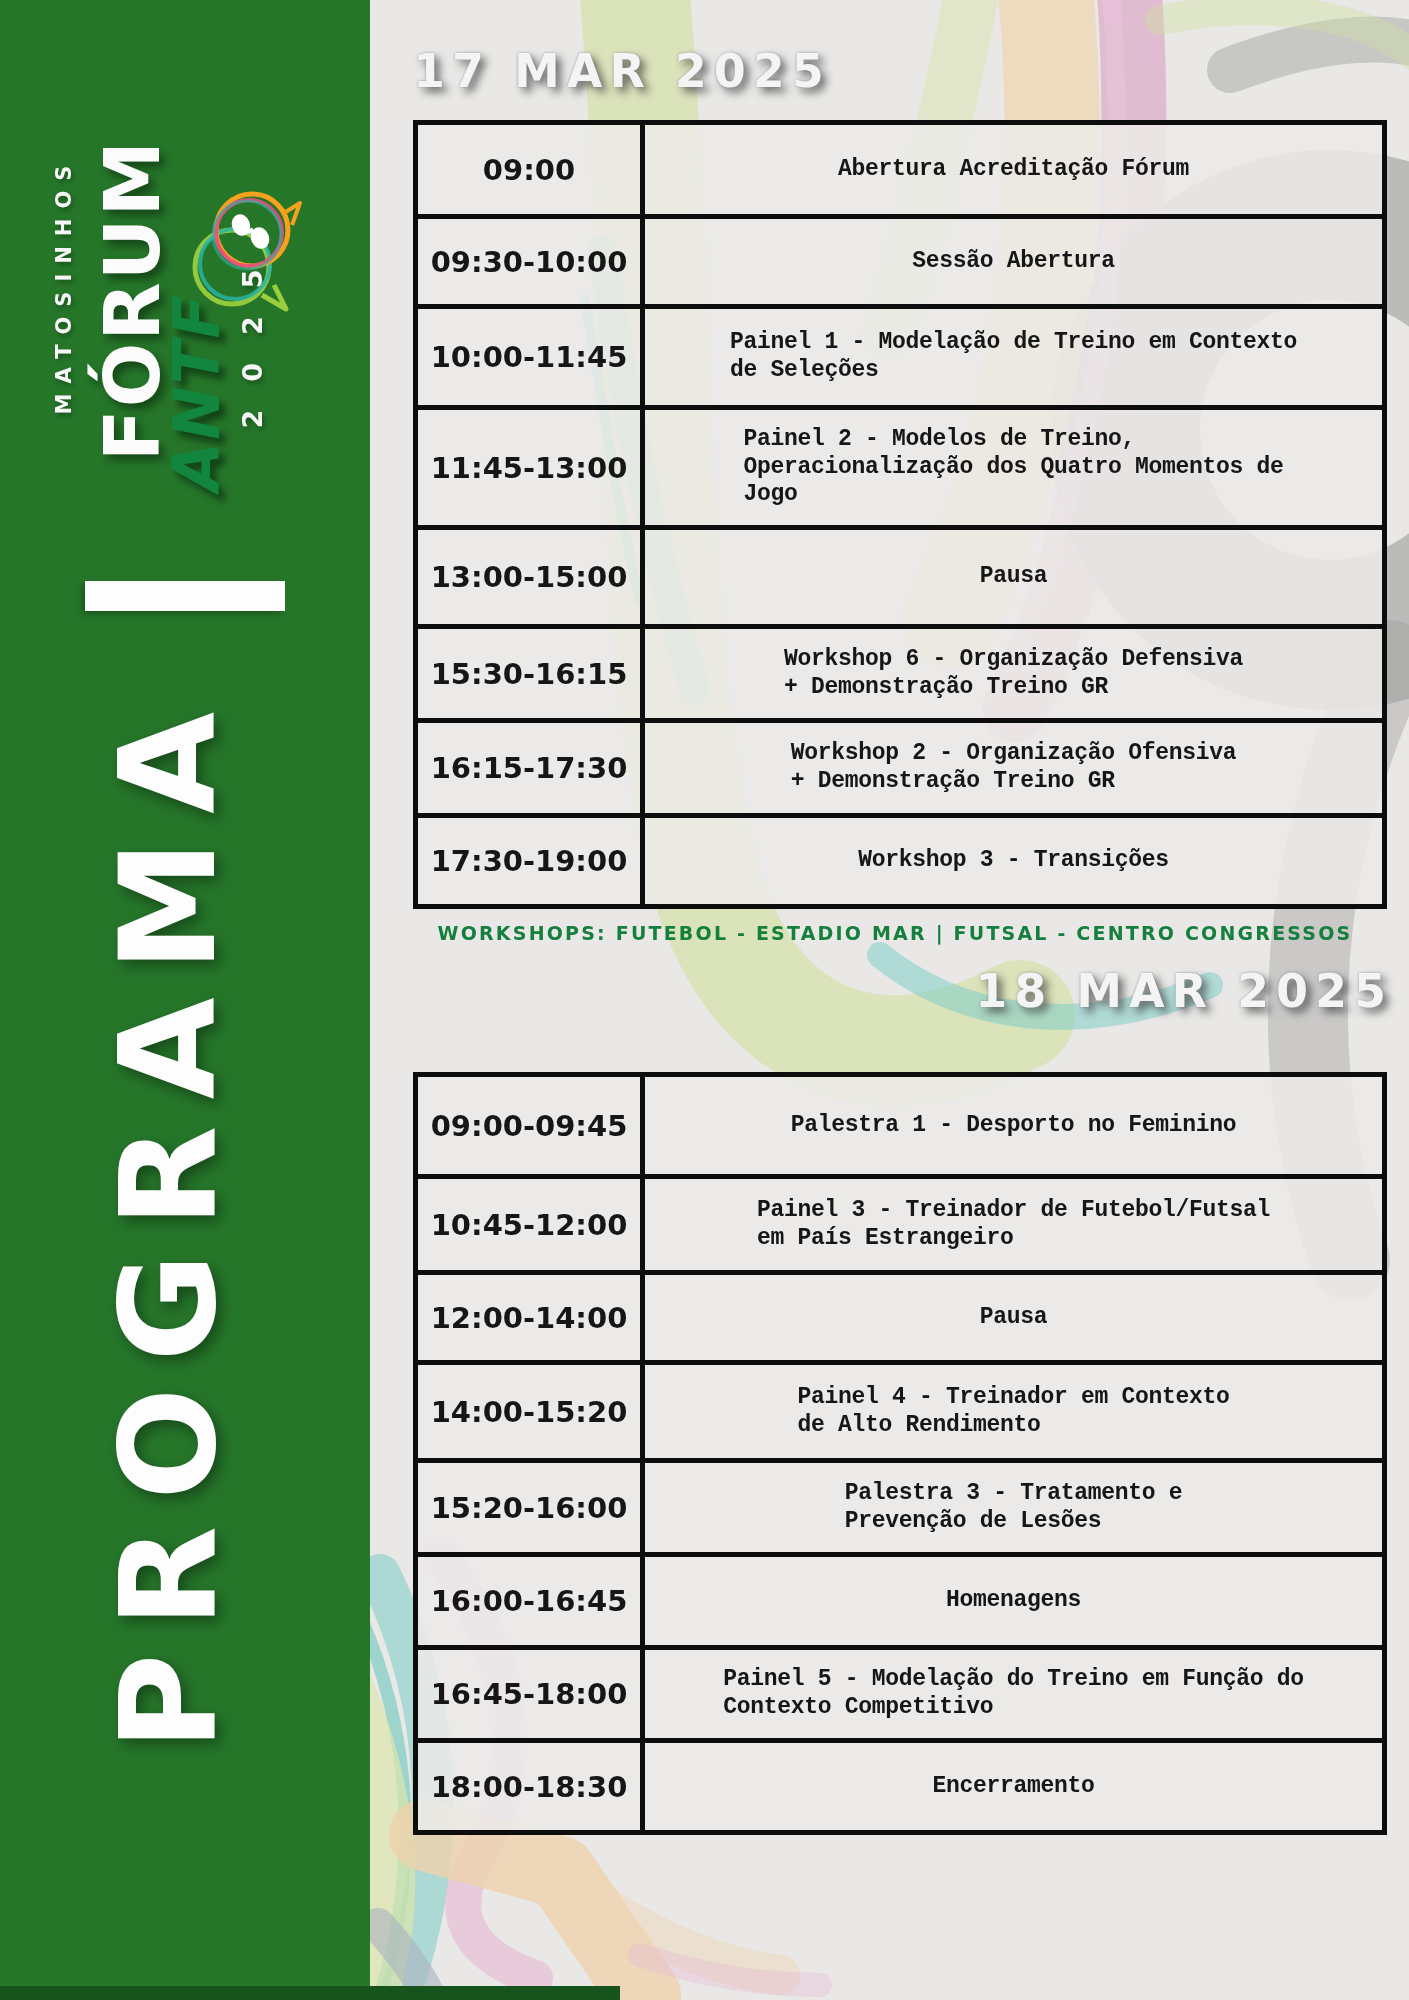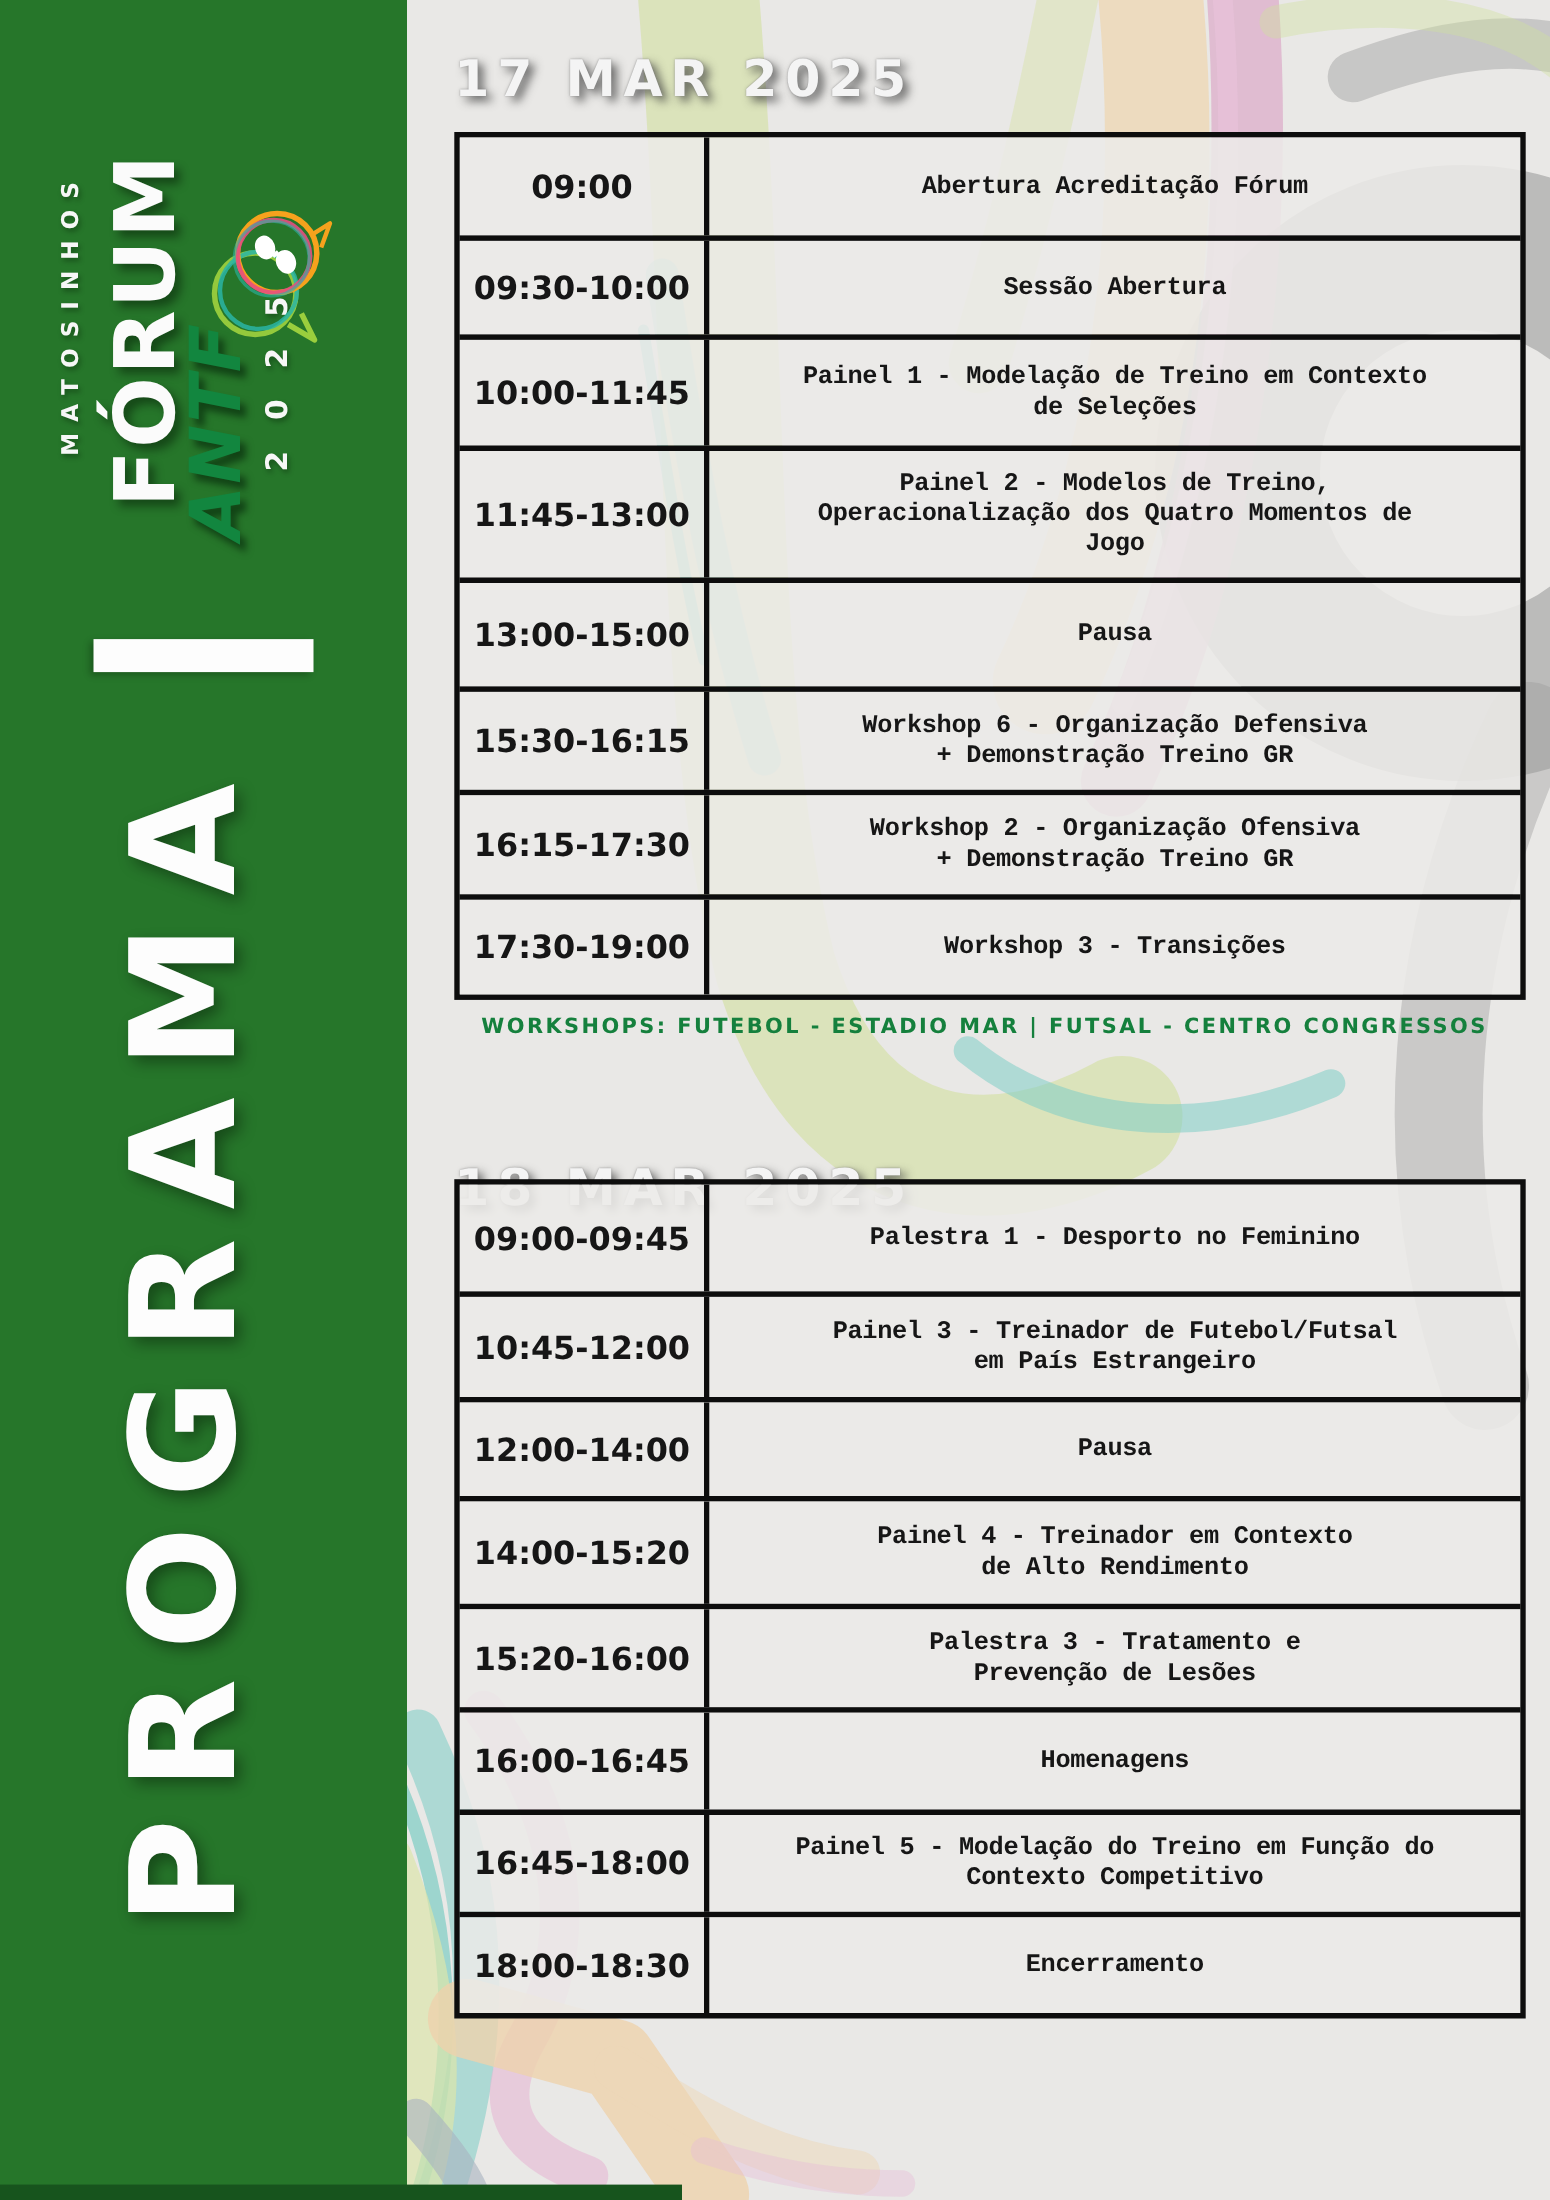--- a/index.html
+++ b/index.html
@@ -17,27 +17,27 @@
   .year{left:252px;top:335px;font-size:27px;font-weight:bold;color:#f7f7f7;letter-spacing:28px;
         text-shadow:-3px 2px 5px rgba(0,20,0,.35);}
   .programa{left:168px;top:1218px;font-size:132px;font-weight:bold;color:#fdfdfd;letter-spacing:26px;
             text-shadow:-6px 5px 14px rgba(0,10,0,.4);}
   .divider-bar{position:absolute;left:85px;top:581px;width:200px;height:30px;background:#fdfdfd;z-index:4;
                box-shadow:-3px 3px 6px rgba(0,20,0,.3);}
   .logo{position:absolute;left:188px;top:183px;z-index:5;}
   .day-title{position:absolute;left:413px;width:980px;font-size:46px;font-weight:bold;color:#f4f4f4;
              letter-spacing:7px;z-index:5;
              text-shadow:0 0 2px rgba(120,120,120,.8),5px 5px 9px rgba(60,60,60,.75);}
-  .t1{top:44px;} .t2{top:1052px;}
+  .t1{top:44px;} .t2{top:964px;text-align:right;}
   .sched{position:absolute;left:413px;width:964px;border:5px solid #0d0d0d;z-index:5;
          display:flex;flex-direction:column;}
   .sched-1{top:120px;} .sched-2{top:1072px;}
   .row{display:flex;flex-direction:row;}
   .row + .row{border-top:5px solid #0d0d0d;}
-  .cell{display:flex;align-items:center;justify-content:center;text-align:center;
+  .cell{display:flex;align-items:center;justify-content:center;text-align:left;
         background:rgba(235,234,232,0.87);color:#161616;}
   .cell-time{width:222px;border-right:5px solid #0d0d0d;font-size:29px;font-weight:bold;flex:none;}
   .cell-desc{flex:1;font-size:23px;font-weight:bold;letter-spacing:-0.3px;
              white-space:pre-line;line-height:1.2;font-family:Liberation Mono, monospace;}
   .note{position:absolute;left:413px;top:922px;width:964px;text-align:center;z-index:5;
         font-size:19px;font-weight:bold;color:#15803d;letter-spacing:2.2px;}
   .bottom-strip{position:absolute;left:0;top:1986px;width:620px;height:14px;background:#17541d;z-index:6;}
 </style>
 </head>
 <body>

